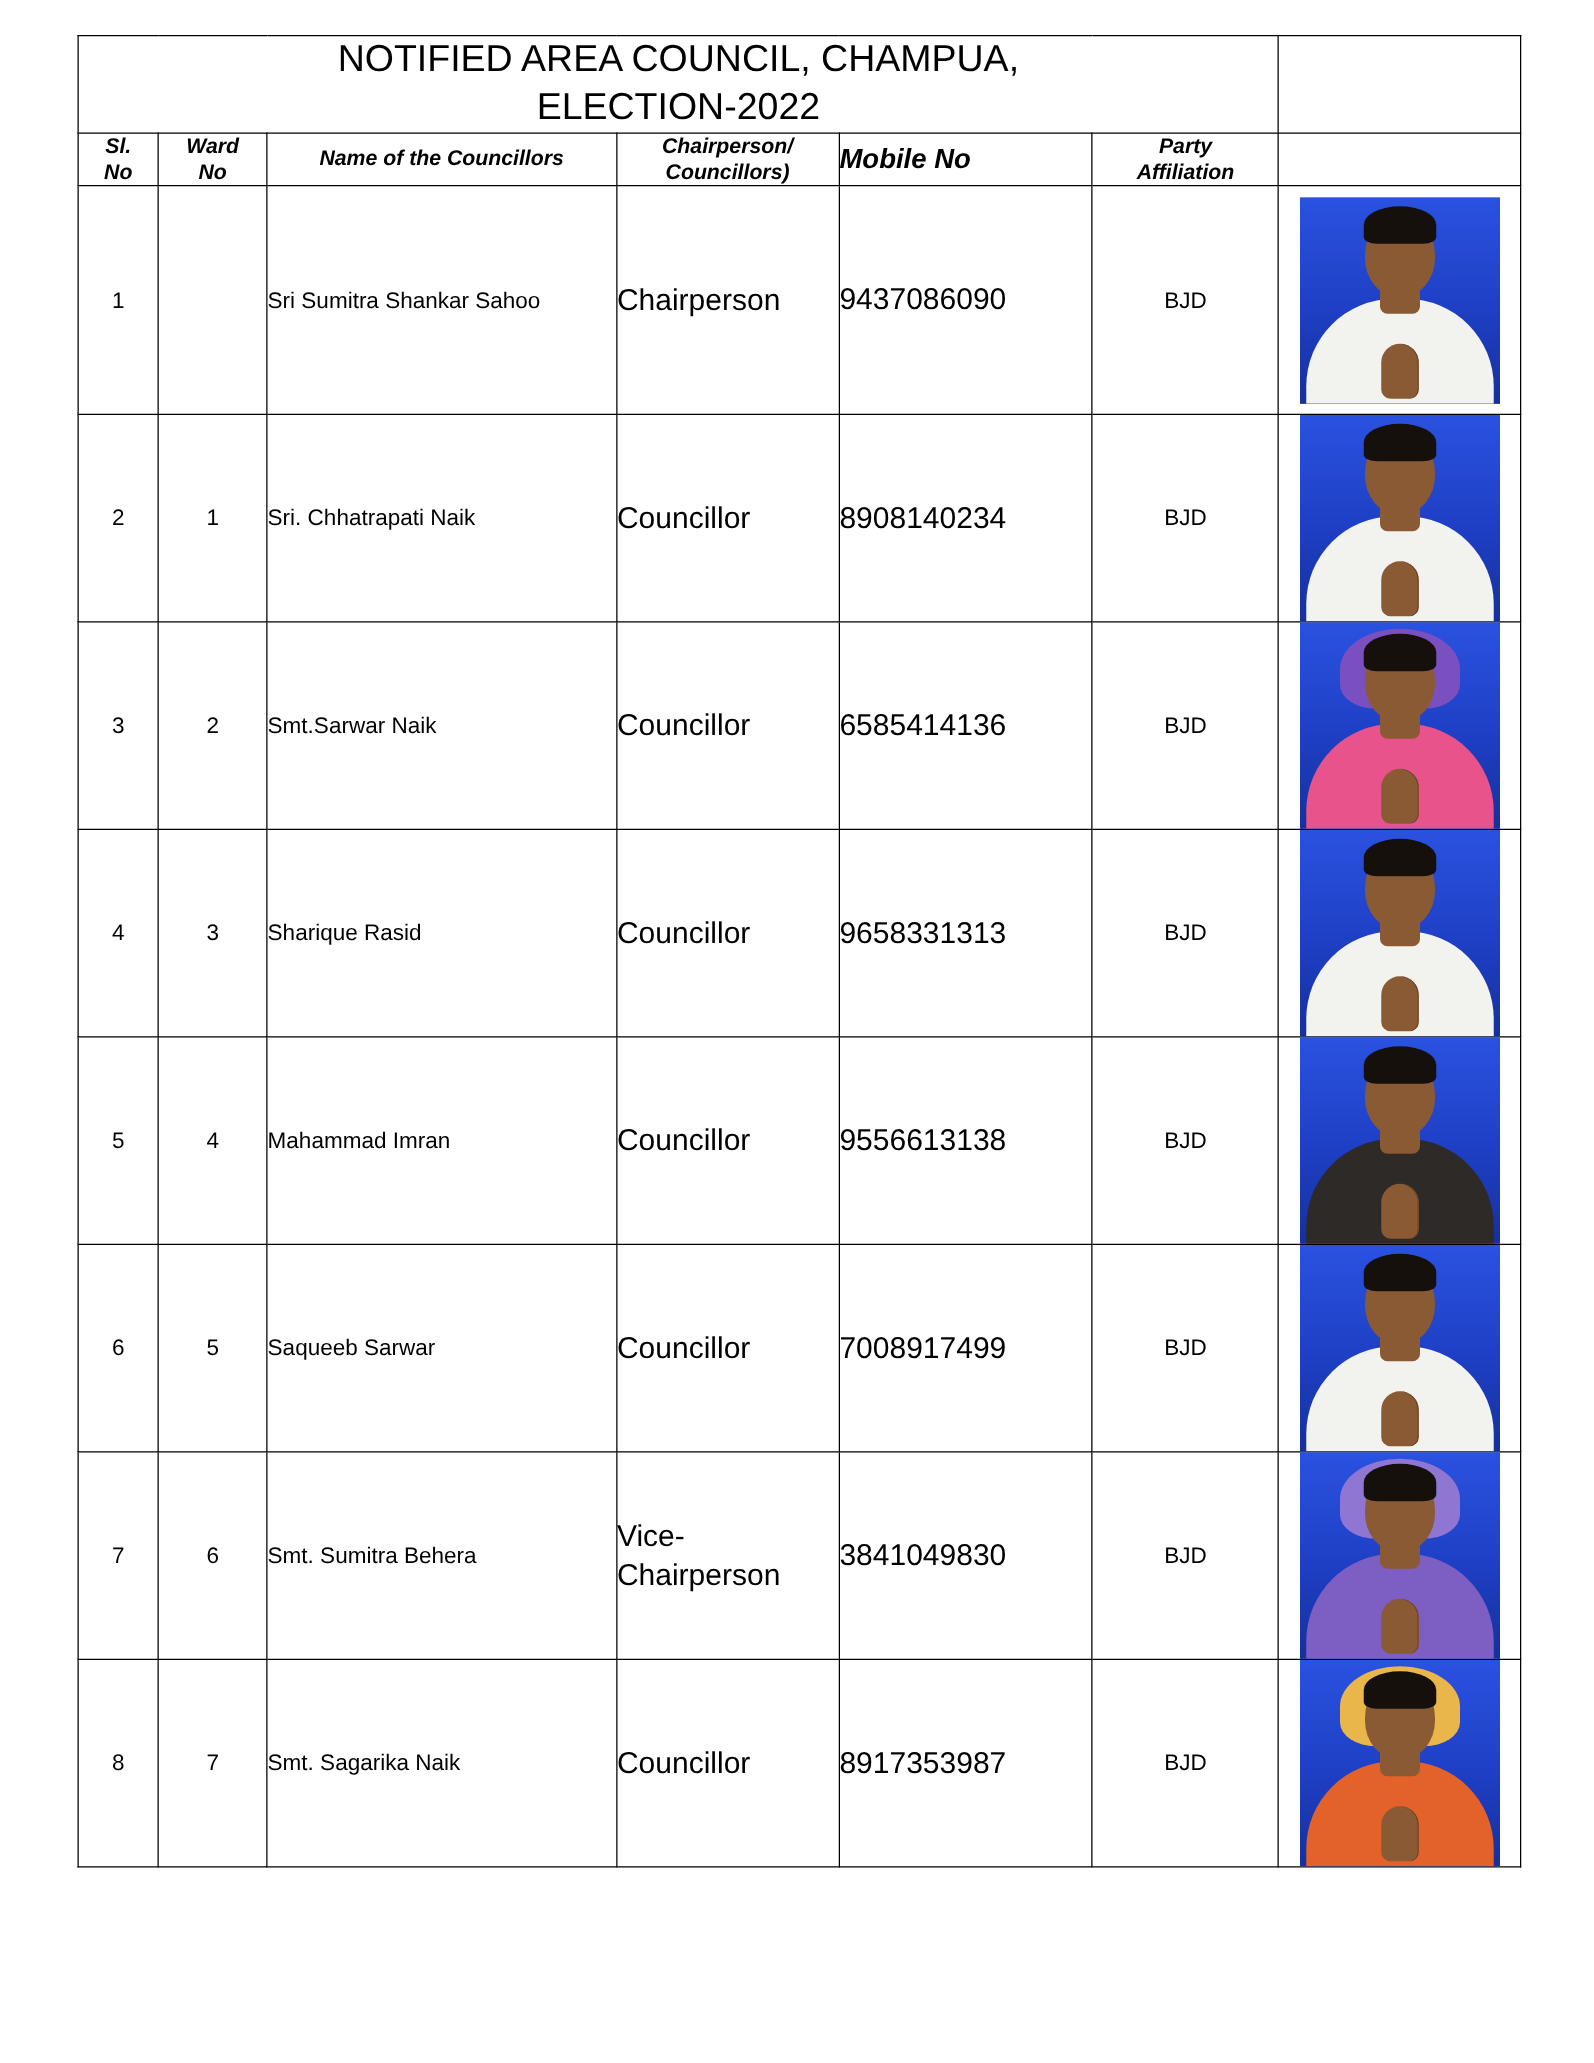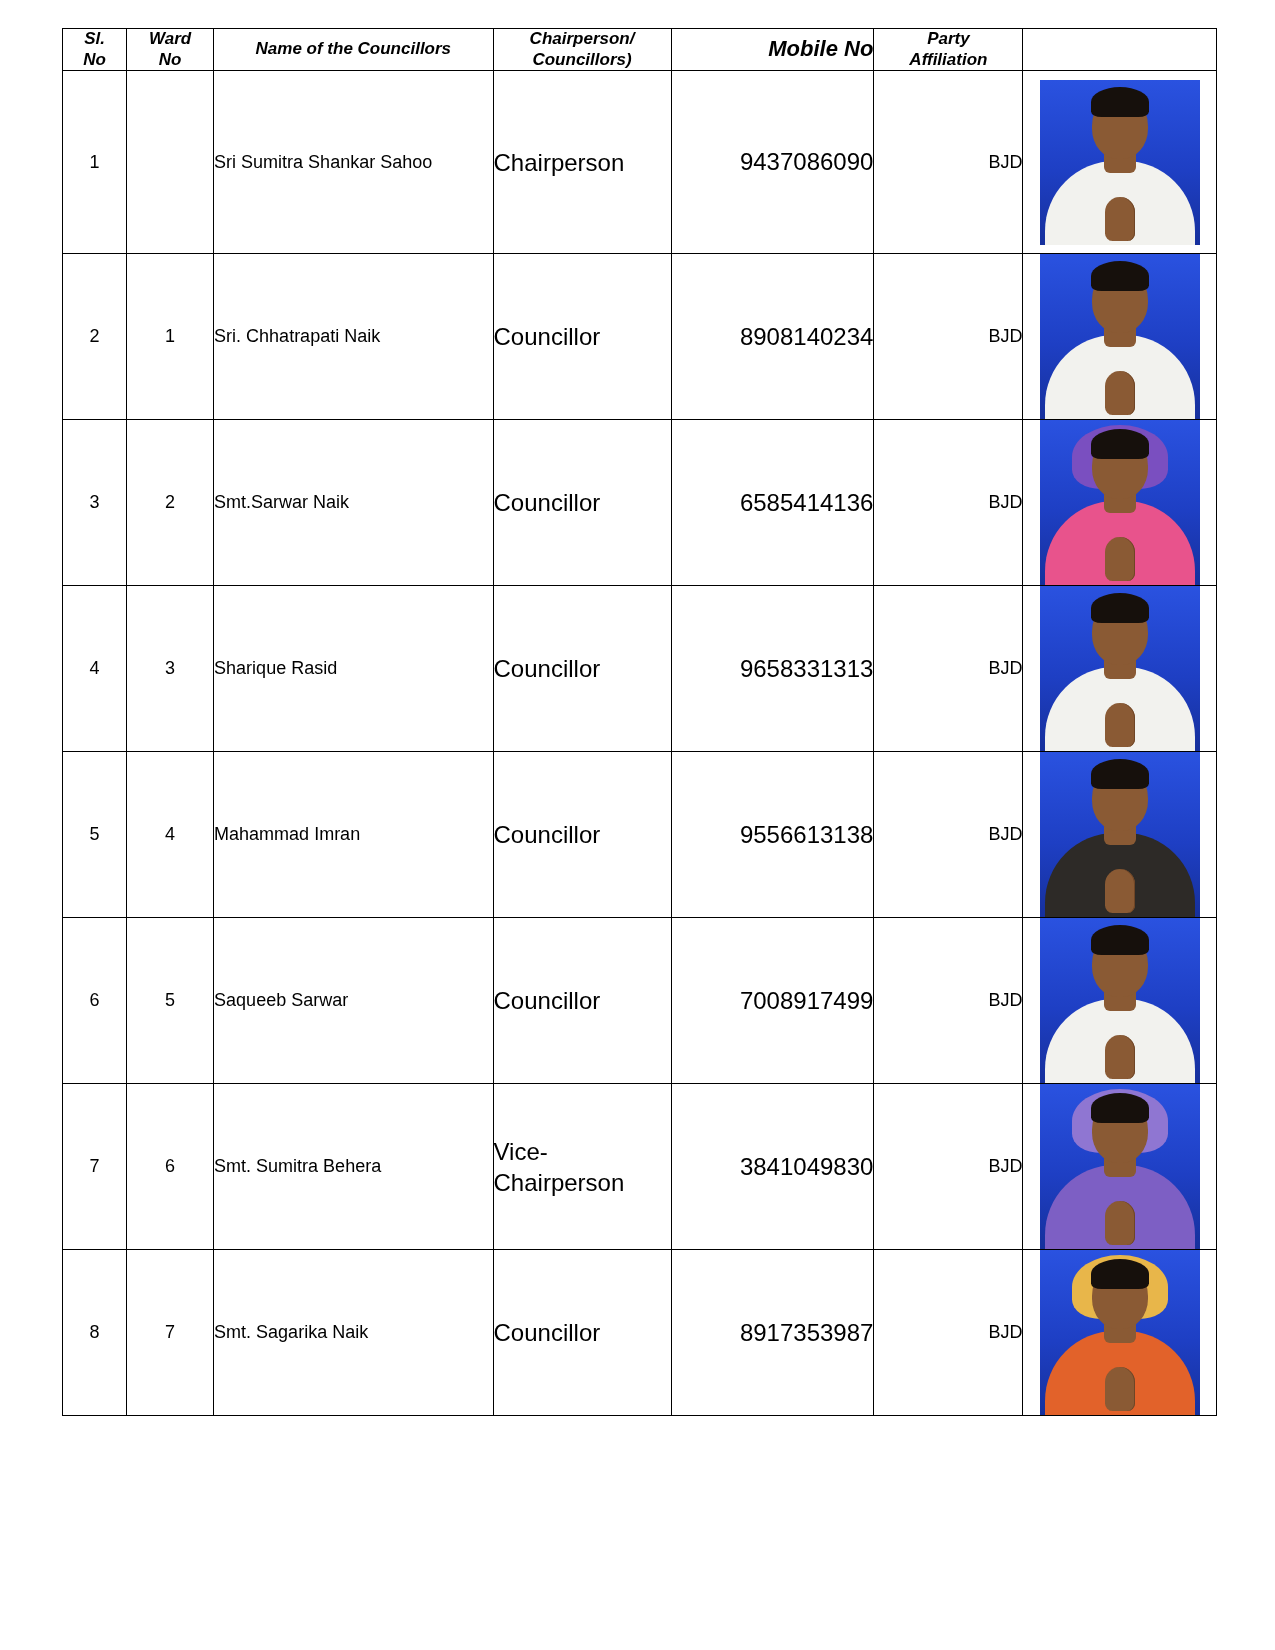--- a/index.html
+++ b/index.html
@@ -61,25 +61,25 @@
   td.name {
     padding-left: 12px;
     font-size: 18px;
   }
   td.role {
     padding-left: 12px;
     font-size: 24px;
     line-height: 1.3;
   }
   td.mobile {
-    text-align: right;
+    text-align: left;
     font-size: 24px;
   }
   td.party {
-    text-align: right;
+    text-align: center;
     font-size: 18px;
   }
   td.photo {
     padding: 0;
     text-align: center;
   }
   .photo-inner {
     position: relative;
     width: 160px;
     height: 100%;
@@ -173,20 +173,27 @@
       <col style="width:62px">
       <col style="width:84px">
       <col style="width:270px">
       <col style="width:172px">
       <col style="width:196px">
       <col style="width:144px">
       <col style="width:187px">
     </colgroup>
     <tbody>
       <tr>
+        <td class="title-cell" colspan="6">
+          <span class="title-line">NOTIFIED AREA COUNCIL, CHAMPUA,</span>
+          <span class="title-line">ELECTION-2022</span>
+        </td>
+        <td></td>
+      </tr>
+      <tr>
         <td class="hdr">
           <span>Sl.</span>
           <span class="l2">No</span>
         </td>
         <td class="hdr">
           <span>Ward</span>
           <span class="l2">No</span>
         </td>
         <td class="hdr">Name of the Councillors</td>
         <td class="hdr">

